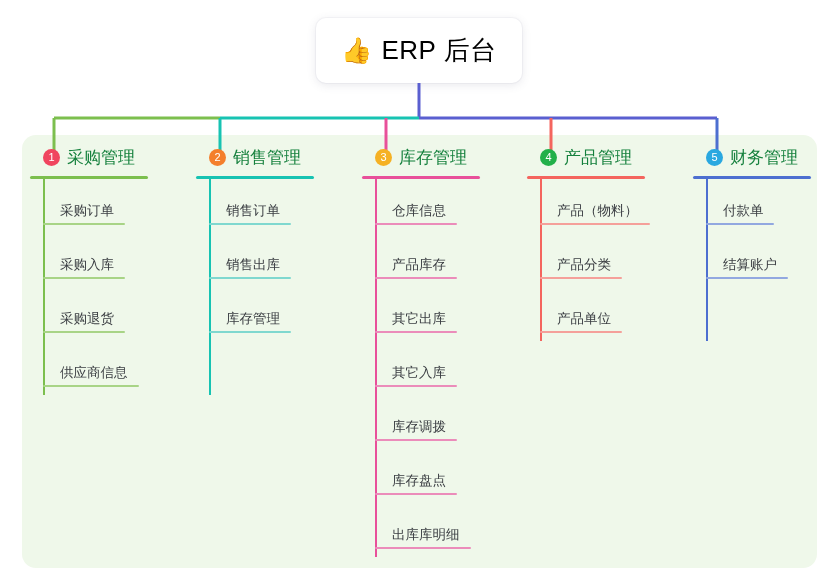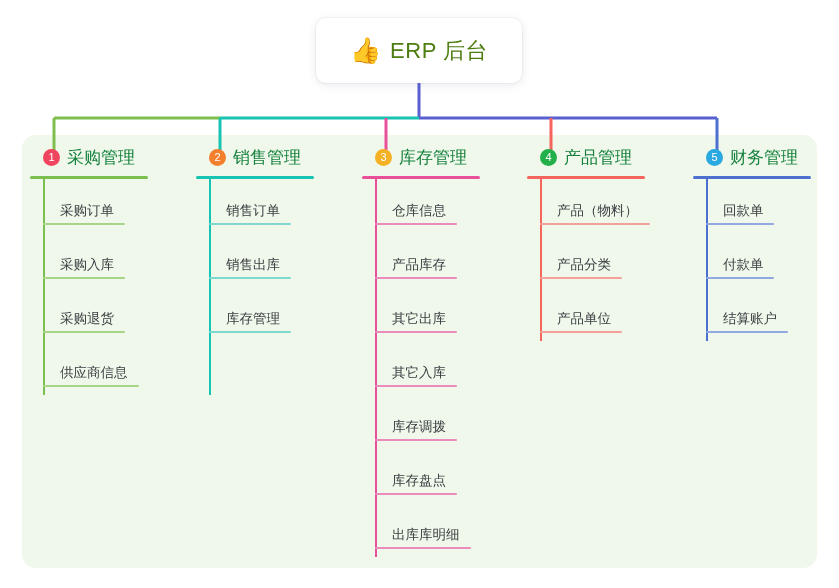--- a/index.html
+++ b/index.html
@@ -40,22 +40,22 @@
     display: flex;
     align-items: center;
     gap: 9px;
   }
   .root-emoji {
     font-size: 25px;
     line-height: 1;
     font-family: "DejaVu Sans", sans-serif;
   }
   .root-title {
-    font-size: 22px;
-    color: #4d7c0f;
+    font-size: 26px;
+    color: #000000;
     letter-spacing: 0.5px;
     white-space: nowrap;
   }
 
   
   #connectors {
     position: absolute;
     left: 0;
     top: 0;
     width: 839px;
@@ -276,24 +276,20 @@
       </div>
       <div class="column" style="left: 693px;">
         <div class="col-head">
           <span class="badge" style="background: rgb(42, 168, 224);">5</span>
           <span class="col-title">财务管理</span>
         </div>
         <div class="col-underline" style="background: rgb(77, 111, 208); width: 118px;"></div>
         <div class="items">
           <div class="spine" style="background: rgb(77, 111, 208); height: 162px;"></div>
           <div class="item">
-            <span class="item-label">回款单</span>
-            <div class="item-rule" style="background: rgb(146, 168, 224); width: 68px;"></div>
-          </div>
-          <div class="item">
             <span class="item-label">付款单</span>
             <div class="item-rule" style="background: rgb(146, 168, 224); width: 68px;"></div>
           </div>
           <div class="item">
             <span class="item-label">结算账户</span>
             <div class="item-rule" style="background: rgb(146, 168, 224); width: 82px;"></div>
           </div>
         </div>
       </div>
     </div>

